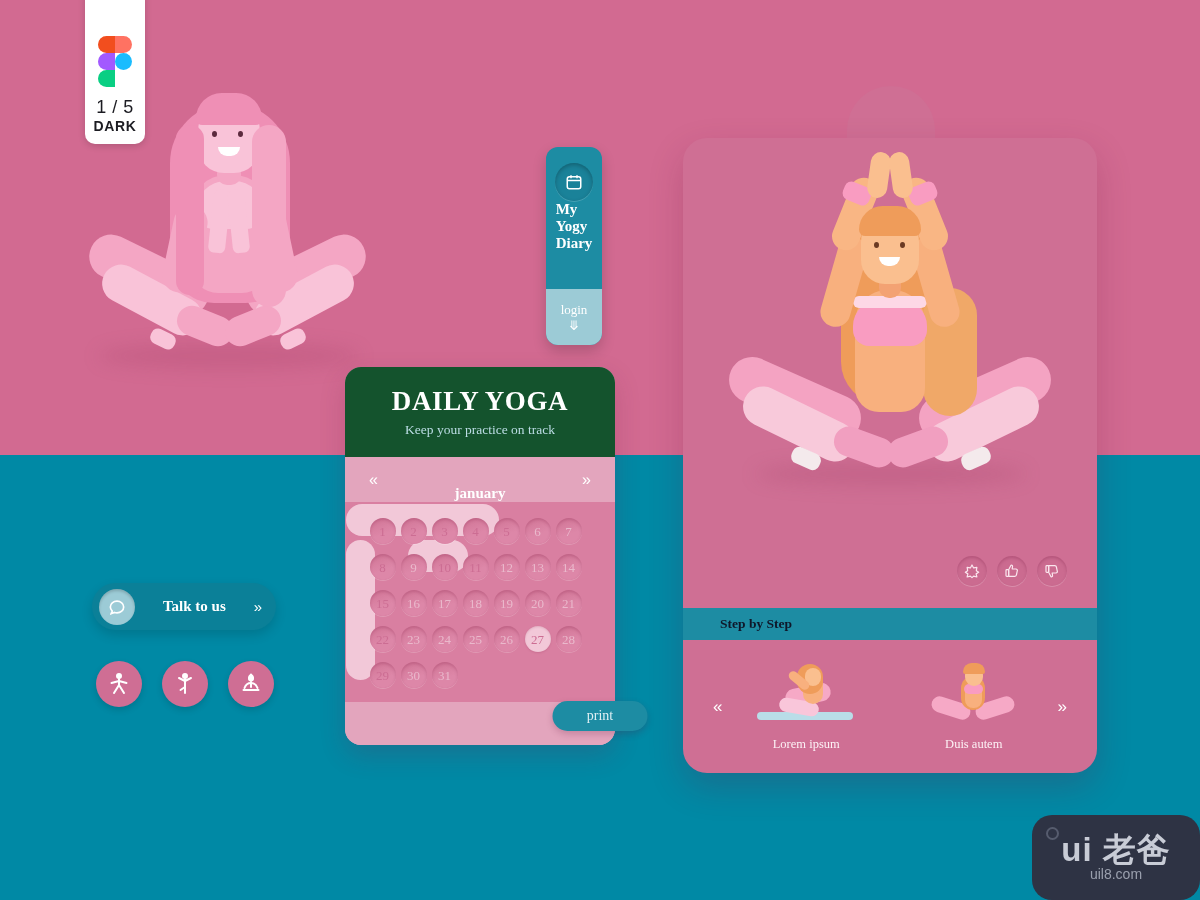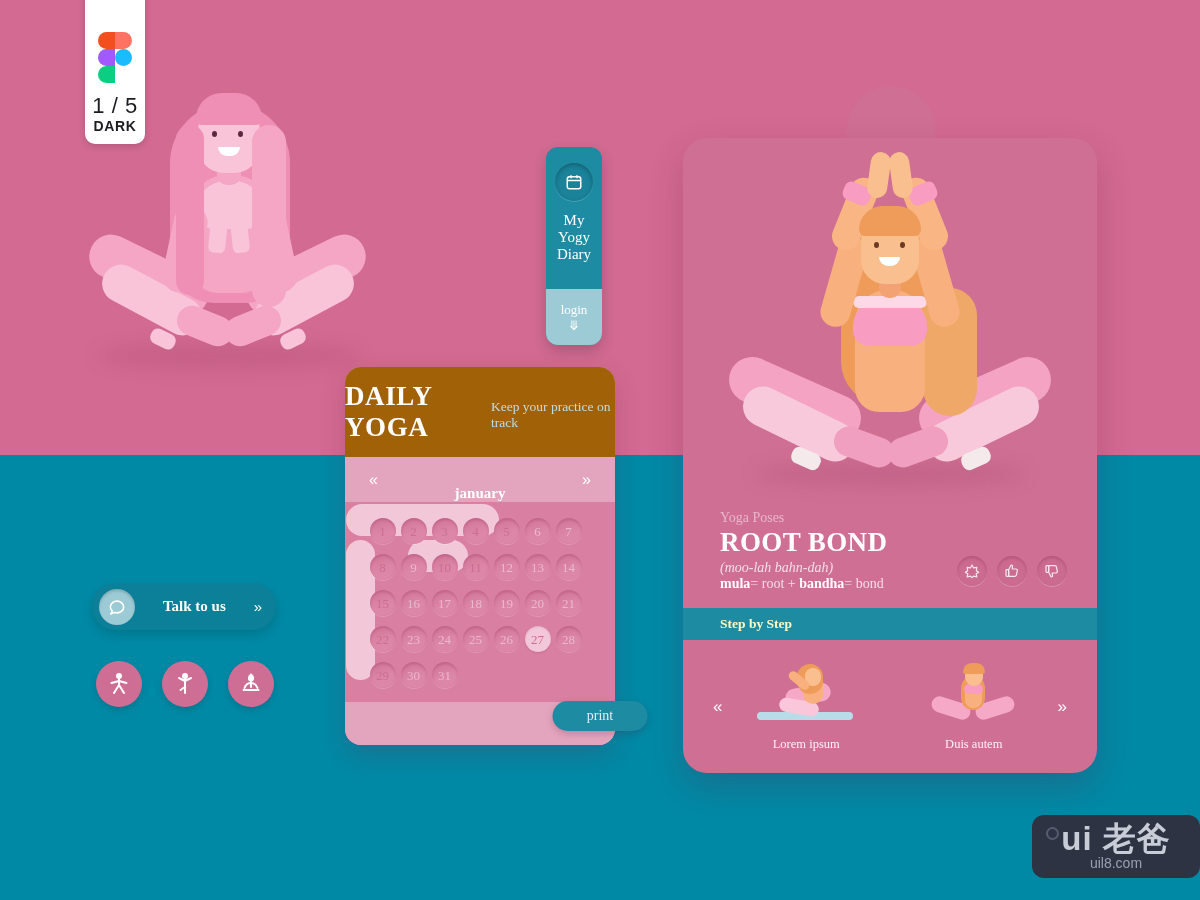--- a/index.html
+++ b/index.html
@@ -30,21 +30,21 @@
     align-items: center; justify-content: flex-end;
     padding-bottom: 10px;
   }
   .fig-logo { width: 34px; height: 50px; position: relative; margin-bottom: 12px; }
   .fig-logo i { position: absolute; display: block; width: 17px; height: 17px; }
   .fl1 { left: 0;    top: 0;  background: #f24e1e; border-radius: 9px 0 0 9px; }
   .fl2 { left: 17px; top: 0;  background: #ff7262; border-radius: 0 9px 9px 0; }
   .fl3 { left: 0;    top: 17px; background: #a259ff; border-radius: 9px 0 0 9px; }
   .fl4 { left: 17px; top: 17px; background: #1abcfe; border-radius: 50%; }
   .fl5 { left: 0;    top: 34px; background: #0acf83; border-radius: 9px 0 0 9px; }
-  #fig-count { font-size: 22px; color: #1c1c22; letter-spacing: .5px; line-height: 1.1; }
+  #fig-count { font-size: 18px; color: #1c1c22; letter-spacing: .5px; line-height: 1.1; }
   #fig-mode  { font-size: 14px; color: #1c1c22; font-weight: bold; letter-spacing: .6px; }
 
   
   .fig-shadow {
     position: absolute; border-radius: 50%;
     background: rgba(150,50,90,.18); filter: blur(9px);
   }
 
   
   #hero-figure { position: absolute; left: 80px; top: 85px; width: 295px; height: 290px; }
@@ -62,43 +62,42 @@
     overflow: hidden;
     display: flex; flex-direction: column; align-items: center;
   }
   #diary-icon-ring {
     margin-top: 16px; width: 38px; height: 38px; border-radius: 50%;
     background: #1a8299;
     box-shadow: inset 0 2px 4px rgba(0,0,0,.25), 0 1px 0 rgba(255,255,255,.18);
     display: flex; align-items: center; justify-content: center;
   }
   #diary-title {
-    margin-top: 11px;
-    color: #fff; font-family: "Liberation Serif", serif; font-weight: normal;
-    font-size: 15px; line-height: 1.13; text-align: center;
+    color: #fff; font-family: "Liberation Serif", serif; font-weight: bold;
+    font-size: 15px; line-height: 1.13; text-align: left;
   }
   #diary-login {
     margin-top: auto; width: 100%; height: 56px;
     background: #9ccbd6;
     display: flex; flex-direction: column; align-items: center; justify-content: center;
   }
   #diary-login-label { color: #fff; font-family: "Liberation Serif", serif; font-size: 13px; }
   #diary-login-chev { color: #fff; font-size: 13px; line-height: 1; margin-top: 1px; }
 
   
   #calendar-card {
     position: absolute; left: 345px; top: 367px;
     width: 270px; height: 378px;
     border-radius: 16px; overflow: hidden;
     box-shadow: 0 10px 26px rgba(120,30,70,.20);
     background: #e3a5bd;
   }
   #cal-header {
-    height: 90px; background: #a16207;
-    display: flex; flex-direction: row;
+    height: 90px; background: #14532d;
+    display: flex; flex-direction: column;
     align-items: center; justify-content: center;
   }
   #cal-title {
     color: #fff; font-family: "Liberation Serif", serif; font-weight: bold;
     font-size: 27px; letter-spacing: .6px;
   }
   #cal-sub { margin-top: 5px; color: #bcdde5; font-family: "Liberation Serif", serif; font-size: 13.5px; }
   #cal-monthbar {
     height: 45px; background: #e3a5bd;
     display: flex; align-items: center; justify-content: space-between;
@@ -209,35 +208,35 @@
   .act-btn {
     width: 30px; height: 30px; border-radius: 50%; border: none; cursor: pointer;
     background: #cb6b90;
     box-shadow: inset 0 2px 3px rgba(140,45,85,.35), 0 1px 0 rgba(255,255,255,.22);
     display: flex; align-items: center; justify-content: center;
   }
   #step-bar {
     position: absolute; left: 0; top: 470px; width: 414px; height: 32px;
     background: #1d8ca3; display: flex; align-items: center; padding-left: 37px;
   }
-  #step-bar-label { color: #fef9c3; font-family: "Liberation Serif", serif; font-weight: bold; font-size: 13.5px; }
+  #step-bar-label { color: #0f172a; font-family: "Liberation Serif", serif; font-weight: bold; font-size: 13.5px; }
   #steps-row {
     position: absolute; left: 0; top: 502px; width: 414px; height: 133px;
     display: flex; align-items: center; padding: 0 30px;
   }
   .steps-arrow { color: #fff; font-size: 17px; cursor: pointer; }
   #steps-items { flex: 1; display: flex; justify-content: space-around; align-items: flex-end; }
   .step-item { width: 110px; text-align: center; cursor: pointer; }
   .step-thumb { height: 66px; position: relative; margin: 0 auto 9px auto; }
   .step-label { color: #fdf2f6; font-family: Liberation Serif, serif; font-size: 12.5px; }
 
   
   #watermark {
     position: absolute; left: 1032px; top: 815px;
-    width: 168px; height: 63px; border-radius: 12px;
+    width: 168px; height: 85px; border-radius: 20px;
     background: #2e3344;
     display: flex; flex-direction: column; align-items: center; justify-content: center;
   }
   #wm-dot {
     position: absolute; left: 14px; top: 12px;
     width: 13px; height: 13px; border-radius: 50%;
     border: 2px solid #565c6e;
   }
   #wm-main { color: #c8ccd6; font-size: 33px; font-weight: bold; letter-spacing: 1px; line-height: 1; }
   #wm-sub { color: #9aa0ae; font-size: 14px; }
@@ -451,26 +450,20 @@
       <div style="position:absolute; left:208px; top:14px; width:20px; height:46px; border-radius:10px; background:#fabf8f; transform:rotate(-8deg);"></div>
 
       <div style="position:absolute; left:196px; top:134px; width:22px; height:26px; border-radius:10px; background:#f3a273;"></div>
       <div style="position:absolute; left:178px; top:76px; width:58px; height:70px; border-radius:28px 28px 24px 24px; background:#fabf8f;"></div>
       <div style="position:absolute; left:176px; top:68px; width:62px; height:30px; border-radius:30px 30px 8px 8px; background:#ef9c5a;"></div>
       <div style="position:absolute; left:191px; top:104px; width:5px; height:6px; border-radius:50%; background:#6b3a22;"></div>
       <div style="position:absolute; left:217px; top:104px; width:5px; height:6px; border-radius:50%; background:#6b3a22;"></div>
       <div style="position:absolute; left:196px; top:119px; width:21px; height:9px; border-radius:0 0 11px 11px; background:#fff;"></div>
     </div>
 
-    <div id="pose-info">
-      <div id="pose-kicker">Yoga Poses</div>
-      <div id="pose-name">ROOT BOND</div>
-      <div id="pose-phon">(moo-lah bahn-dah)</div>
-      <div id="pose-etym"><b>mula</b><span>= root + </span><b>bandha</b><span>= bond</span></div>
-    </div>
 
     <div id="pose-actions">
       <button class="act-btn">
         <svg width="16" height="16" viewBox="0 0 24 24" fill="none" stroke="#fbe6ee" stroke-width="1.8" stroke-linejoin="round">
           <path d="M12 3 L14.4 7.4 L19.3 6.6 L18.5 11.5 L22 14 L18.2 16.3 L19.3 21 L14.5 19.6 L12 22 L9.5 19.6 L4.7 21 L5.8 16.3 L2 14 L5.5 11.5 L4.7 6.6 L9.6 7.4 Z"></path>
         </svg>
       </button>
       <button class="act-btn">
         <svg width="16" height="16" viewBox="0 0 24 24" fill="none" stroke="#fbe6ee" stroke-width="1.8" stroke-linejoin="round">
           <path d="M7 10 L10.5 3.5 C12 2.8 13 3.8 12.8 5.2 L12.2 9 L18 9 C19.4 9 20.3 10.2 20 11.5 L18.6 18 C18.4 19.2 17.4 20 16.2 20 L7 20 Z"></path>

